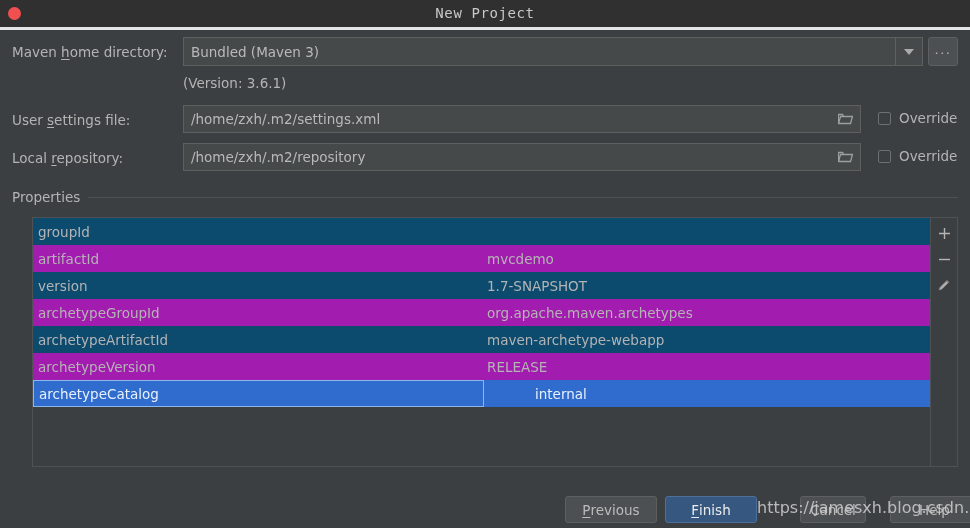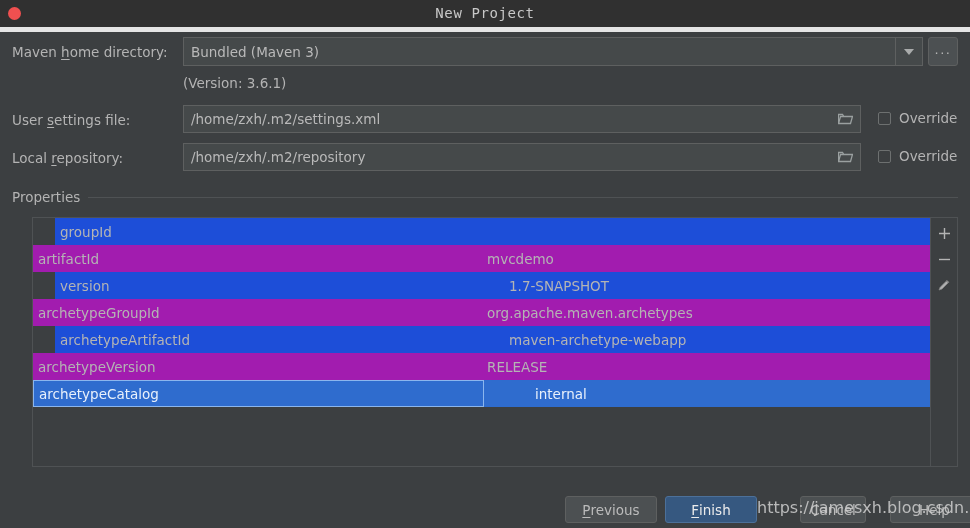--- a/index.html
+++ b/index.html
@@ -16,21 +16,21 @@
     position: relative;
     -webkit-font-smoothing: antialiased;
   }
 
   
   .titlebar {
     position: absolute;
     left: 0; top: 0;
     width: 970px; height: 27px;
     background: #303030;
-    border-bottom: 5px solid #e5e5e5;
+    border-bottom: 3px solid #e5e5e5;
     overflow: hidden;
   }
   .titlebar-bg-text {
     position: absolute;
     left: 0; top: -1px;
     width: 970px;
     font-family: "DejaVu Sans Mono", "Liberation Mono", monospace;
     font-size: 11.5px;
     color: #4a4a4a;
     white-space: pre;
@@ -179,21 +179,21 @@
     background: #3c3f41;
   }
   .trow {
     height: 27px;
     display: flex;
     align-items: center;
     font-size: 13.5px;
     color: #b4b4b4;
     box-sizing: border-box;
   }
-  .trow.odd  { background: #1d4ed8; margin-left: 22px; }
+  .trow.odd  { background: #0c4a6e; }
   .trow.even { background: #a21caf; }
   .trow.sel  { background: #2f6cce; color: #e8f0fb; gap: 48px; }
   .cell-k {
     width: 451px;
     padding-left: 5px;
     box-sizing: border-box;
     height: 100%;
     display: flex; align-items: center;
     white-space: nowrap; overflow: hidden;
   }

